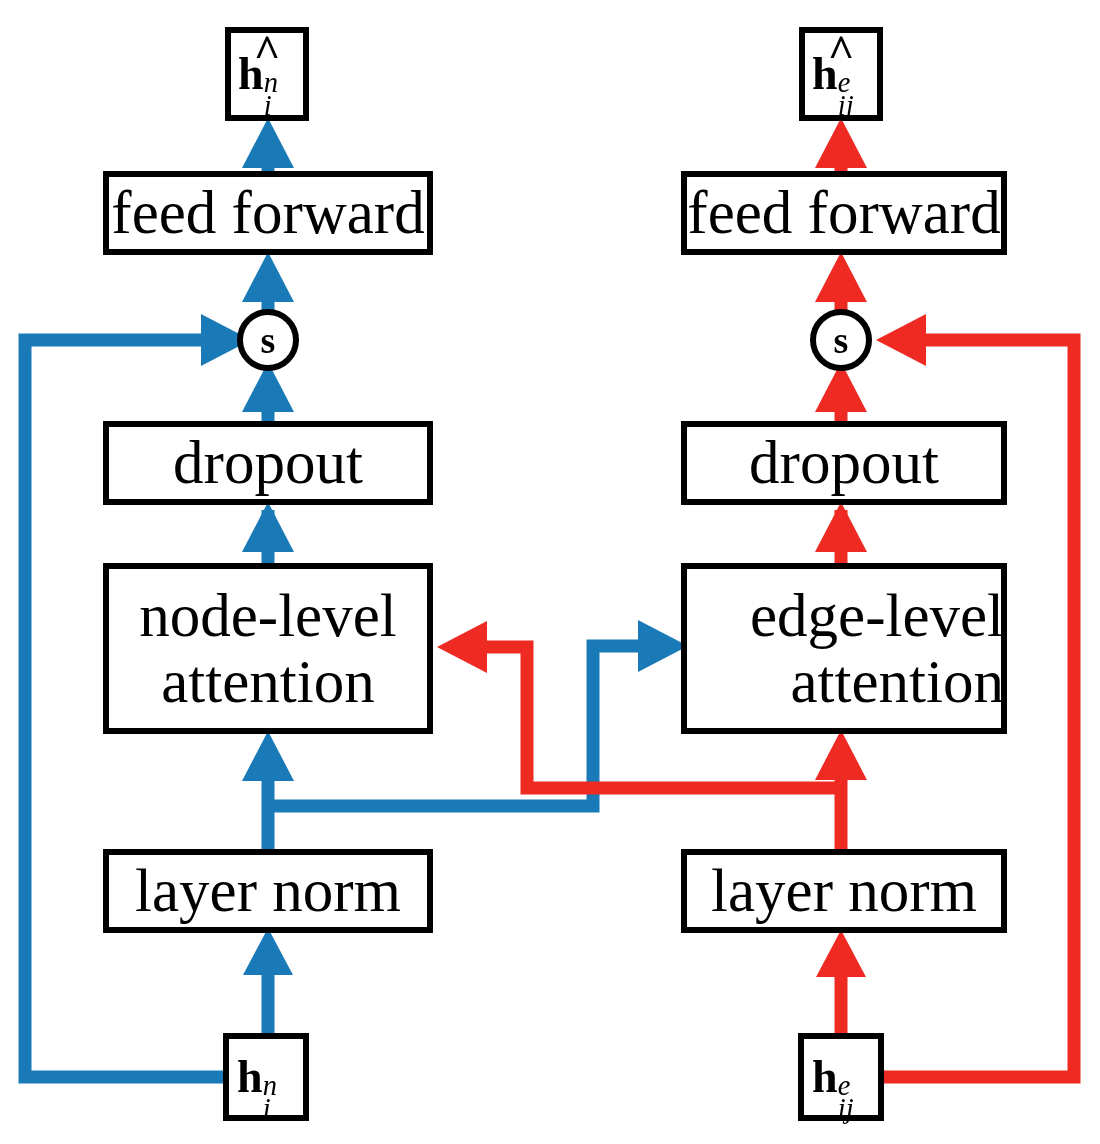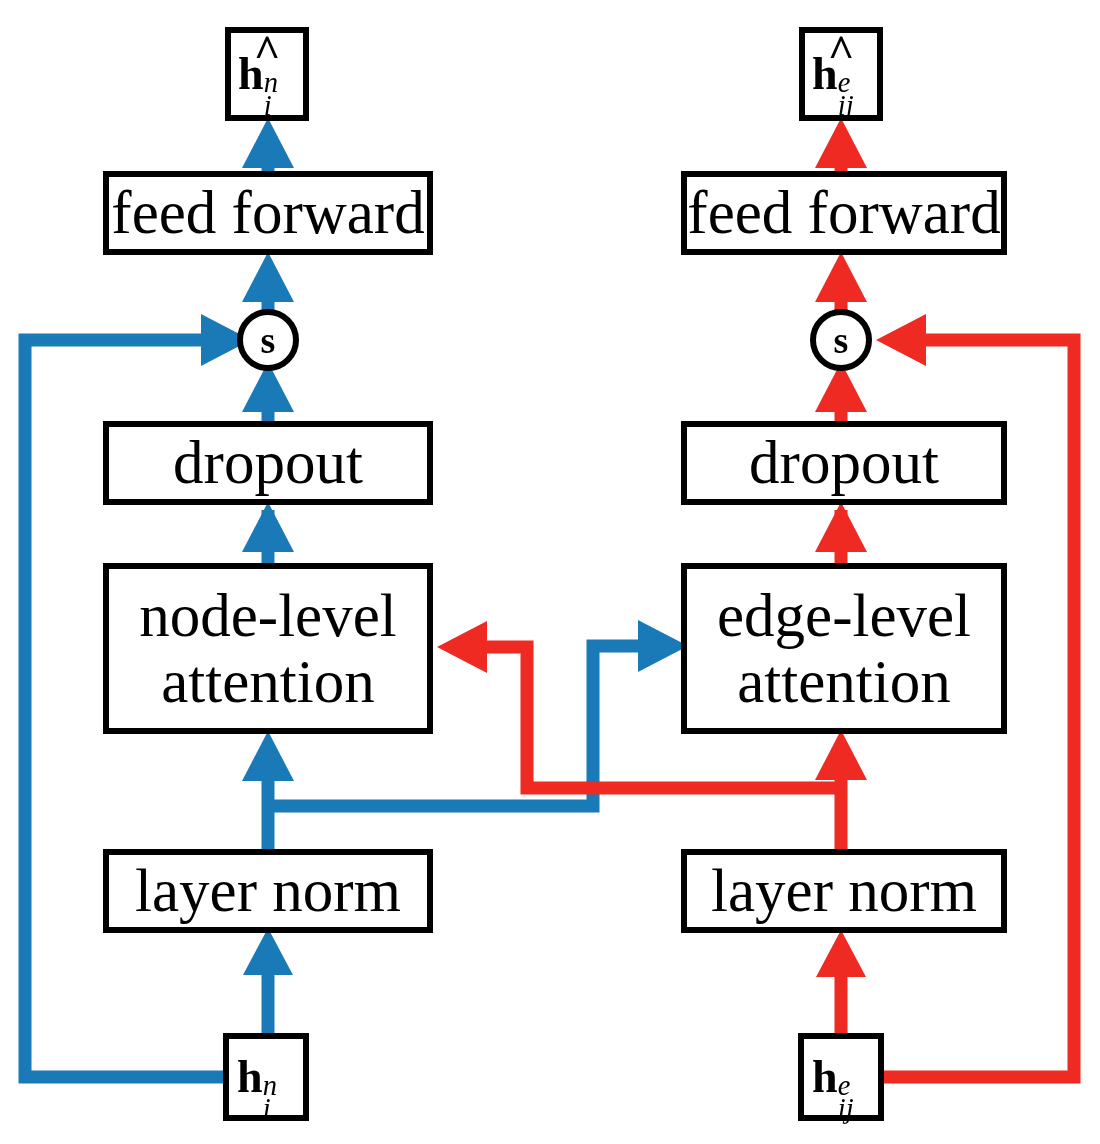--- a/index.html
+++ b/index.html
@@ -239,21 +239,21 @@
       <span class="base">h</span><span class="hat">^</span><span class="scripts"><span class="sup">e</span><span class="sub">ij</span></span>
     </span>
   </div>
 
   <div class="lbl box-label" style="left:684px; top:174px; width:320px; height:78px;">feed forward</div>
 
   <div class="lbl circle-label" style="left:813px; top:312px; width:56px; height:56px;">s</div>
 
   <div class="lbl box-label" style="left:684px; top:424px; width:320px; height:78px;">dropout</div>
 
-  <div class="lbl box-label two-line" style="left:684px; top:566px; width:320px; height:165px; flex-direction:column;">
+  <div class="lbl box-label two-line" style="left:684px; top:566px; width:320px; height:165px; flex-direction:column;align-items:flex-end;">
     <span>edge-level</span>
     <span>attention</span>
   </div>
 
   <div class="lbl box-label" style="left:684px; top:852px; width:320px; height:78px;">layer norm</div>
 
   <div class="lbl var-label" style="left:801px; top:1036px; width:80px; height:82px;">
     <span class="mathvar">
       <span class="base">h</span><span class="scripts"><span class="sup">e</span><span class="sub">ij</span></span>
     </span>

